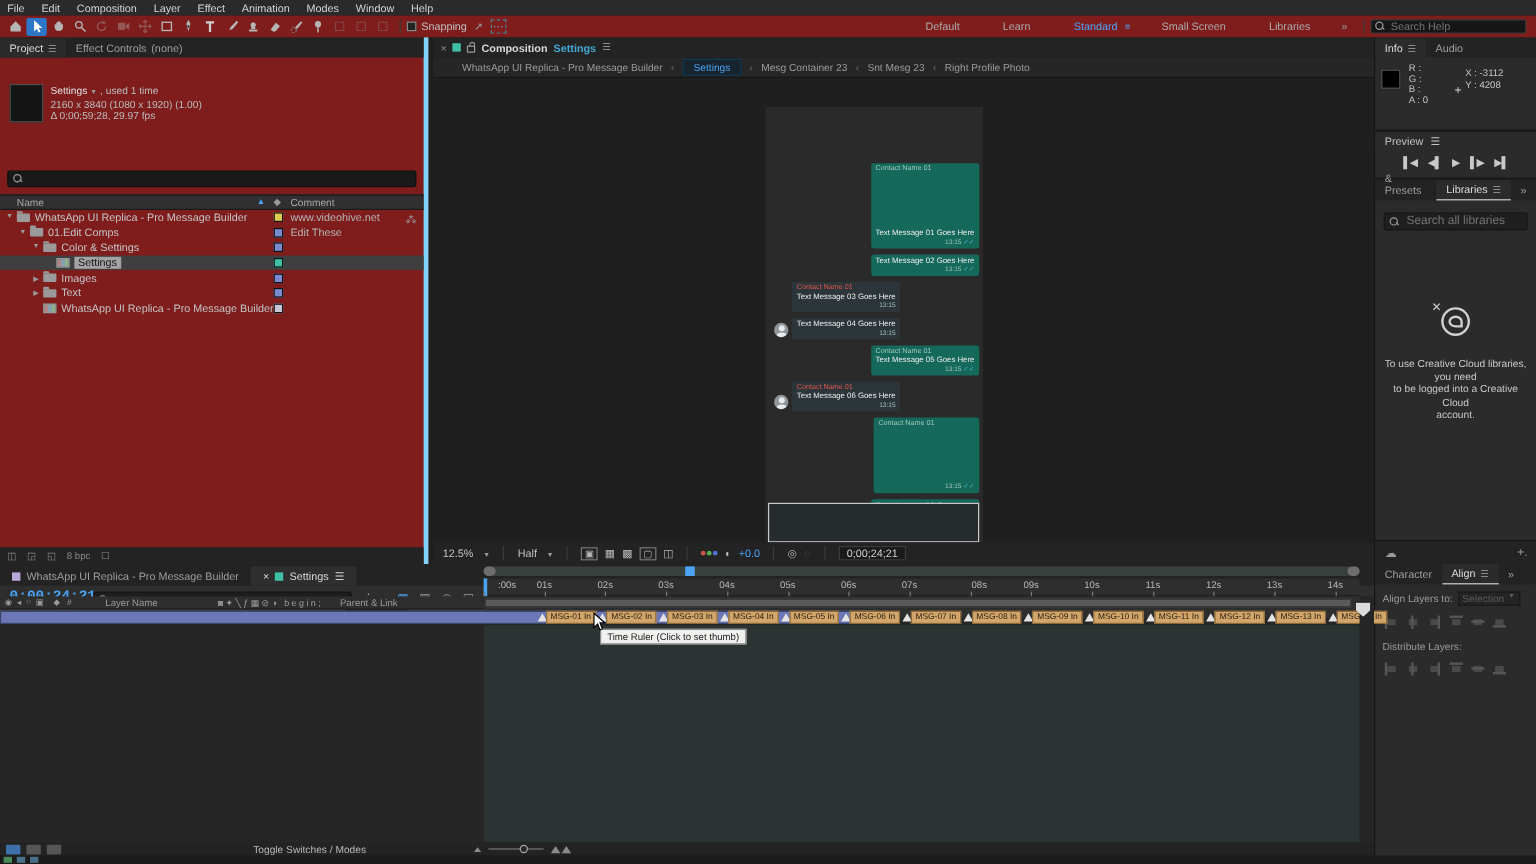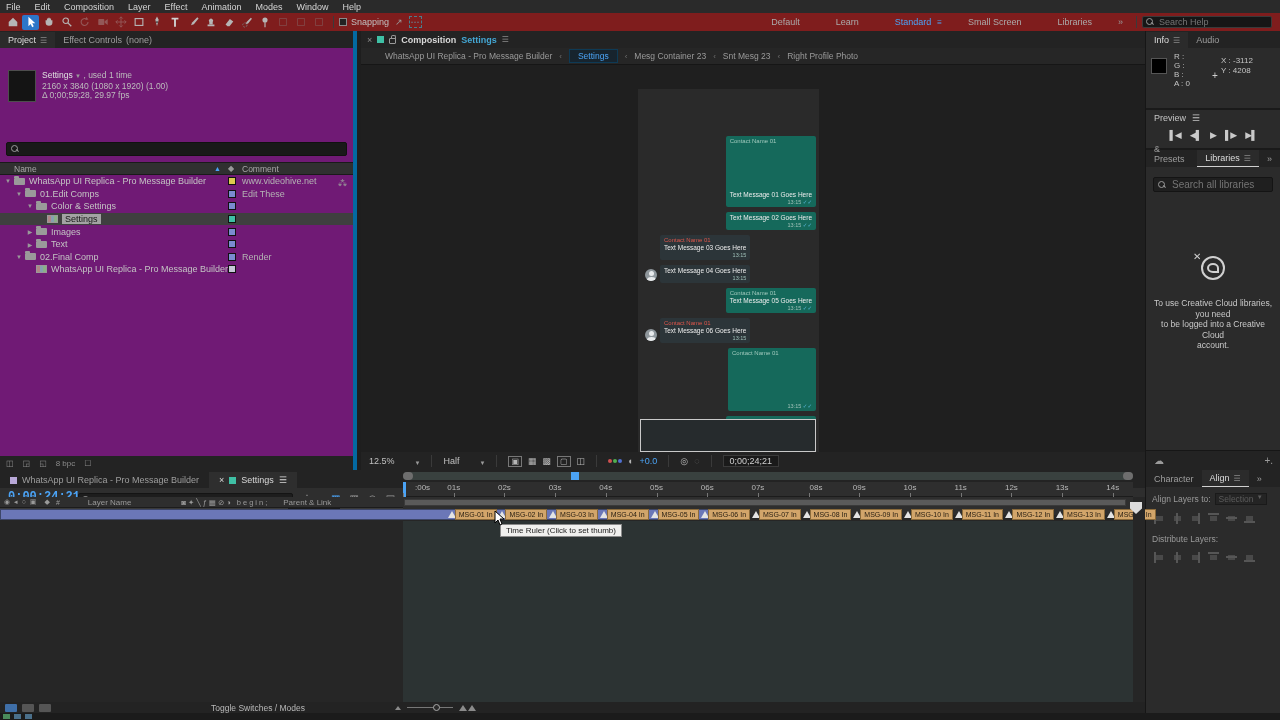--- a/index.html
+++ b/index.html
@@ -43,21 +43,21 @@
 
   
   .panel-tabs { height:17px; background:#232323; display:flex; align-items:flex-end;
     font-size:9px; color:#9e9e9e; }
   .ptab { padding:3px 8px 3px 8px; display:flex; gap:4px; align-items:center; }
   .ptab.active { background:#2b2b2b; color:#dcdcdc; }
   .ptab .menu-glyph { color:#8a8a8a; font-size:8px; }
 
   
   #project-panel { position:absolute; left:0; top:31px; width:357px; height:439px;
-    background:#701a75; border-right:4px solid #0369a1; }
+    background:#7f1d1d; border-right:4px solid #7dd3fc; }
   #proj-info { position:relative; height:72px; }
   #proj-thumb { position:absolute; left:8px; top:22px; width:28px; height:32px;
     background:#141414; border:1px solid #4d4d4d; }
   #proj-meta { position:absolute; left:42px; top:23px; font-size:8.5px; line-height:9.5px; color:#bdbdbd; }
   #proj-meta .name { color:#e0e0e0; }
   #proj-search-row { position:relative; height:16px; margin:22px 6px 0 6px; }
   #proj-search { width:100%; height:14px; background:#191919; border:1px solid #111;
     border-radius:2px; color:#bbb; padding-left:18px; font-size:9px; }
   #proj-search-row .mag { position:absolute; left:5px; top:3px; }
   #tree-head { height:13px; background:#303030; border-top:1px solid #1a1a1a; border-bottom:1px solid #1a1a1a;
@@ -106,21 +106,21 @@
   .avatar::after { content:""; position:absolute; left:1.5px; top:8px; width:9px; height:6px; border-radius:50%; background:#e8eaeb; }
   .bubble { border-radius:2px; padding:2px 4px 2px 4px; max-width:120px; position:relative; }
   .bubble .contact { font-size:6px; line-height:7px; }
   .bubble .btext { font-size:6.5px; line-height:8px; color:#ececec; white-space:nowrap; }
   .bubble .img-ph { width:80px; height:46px; }
   .bubble .meta { font-size:5.5px; line-height:6px; text-align:right; color:#9fc0b8; }
   .bubble .meta .ticks { color:#58b6d8; }
   #chat-input-box { position:absolute; left:2px; bottom:0px; width:176px; height:33px; border:1px solid #c9c9c9; background:#262b2d; }
   #view-bottom { position:absolute; left:0; bottom:0; width:784px; height:18px; background:#232323;
     display:flex; align-items:center; gap:6px; padding-left:8px; font-size:9px; color:#c0c0c0; }
-  .dd { display:flex; align-items:flex-end; gap:20px; }
+  .dd { display:flex; align-items:flex-end; gap:8px; }
   .dd .car { font-size:6px; color:#9a9a9a; }
   .vb-ic { color:#b5b5b5; font-size:9px; }
   .vb-ic.framed { border:1px solid #777; padding:0 2px; font-size:8px; }
   #rgb-dots { display:inline-flex; gap:1px; }
   #rgb-dots i { width:4px; height:4px; border-radius:50%; display:block; }
   #exposure { color:#4ba3f5; }
   #view-tc { background:#1a1a1a; border:1px solid #3a3a3a; padding:0 6px; color:#cfcfcf; }
 
   
   #right-col { position:absolute; left:1145px; top:31px; width:135px; height:439px; background:#2b2b2b; border-left:1px solid #161616;}
@@ -428,27 +428,20 @@
         <span class="folder-ic"></span>
         <span class="nm">Images</span>
         <span class="chip" style="background: rgb(122, 139, 208);"></span>
       </div>
       <div class="trow" style="padding-left: 26px;">
         <span class="twirl">▶</span>
         <span class="folder-ic"></span>
         <span class="nm">Text</span>
         <span class="chip" style="background: rgb(122, 139, 208);"></span>
       </div>
-      <div class="trow" style="padding-left: 15px;">
-        <span class="twirl">▼</span>
-        <span class="folder-ic"></span>
-        <span class="nm">02.Final Comp</span>
-        <span class="chip" style="background: rgb(122, 139, 208);"></span>
-        <span class="cmt">Render</span>
-      </div>
       <div class="trow" style="padding-left: 26px;">
         <span class="twirl"></span>
         <span class="comp-ic"></span>
         <span class="nm">WhatsApp UI Replica - Pro Message Builder</span>
         <span class="chip" style="background: rgb(198, 198, 216);"></span>
       </div>
     </div>
   <div id="proj-footer">
     <span>◫</span>
     <span>◲</span>

